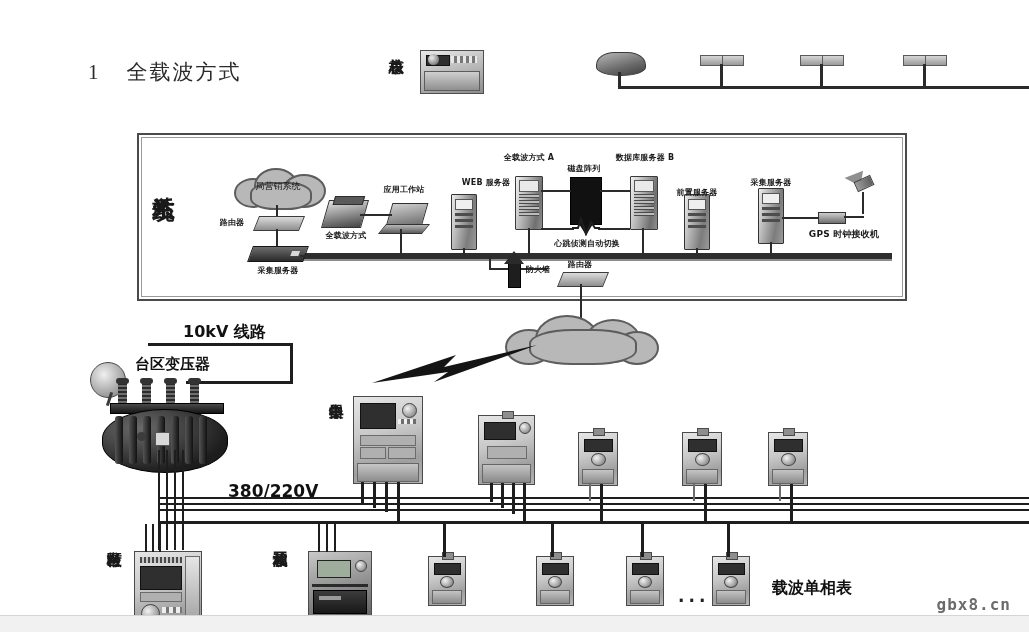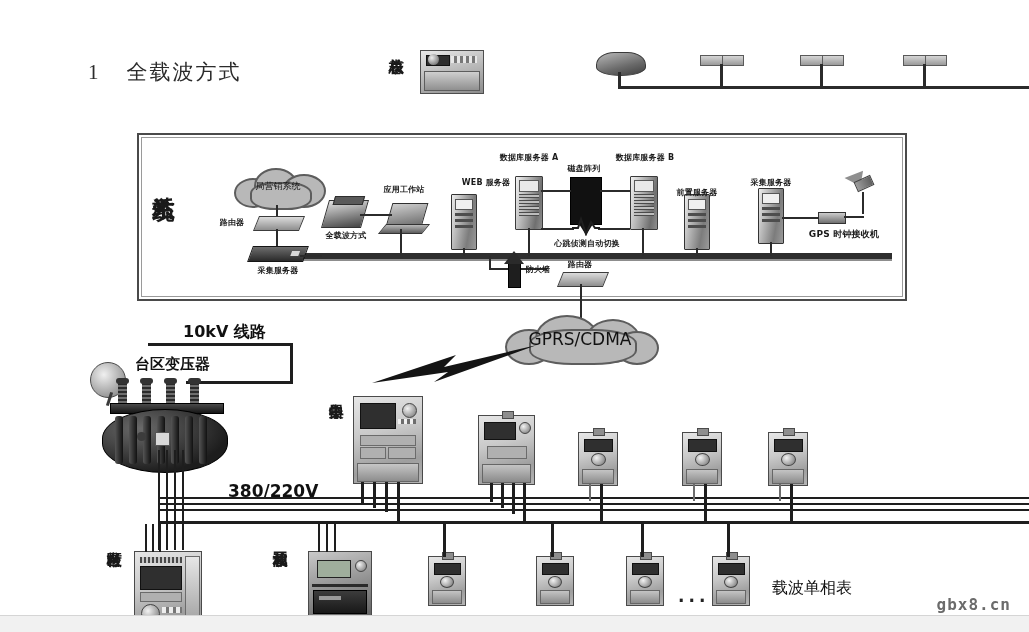--- a/index.html
+++ b/index.html
@@ -178,21 +178,21 @@
 <div class="abs lbl" style="left:455px;top:177px;width:62px;">WEB 服务器</div>
 <div class="abs wirev" style="left:463px;top:248px;height:8px;"></div>
 
 <div class="abs srv" style="left:515px;top:176px;">
   <i></i>
     <b></b>
     <b></b>
     <b></b>
     <b></b>
 </div>
-<div class="abs lbl" style="left:487px;top:152px;width:84px;">数据库服务器 A</div>
+<div class="abs lbl" style="left:487px;top:152px;width:84px;">全载波方式 A</div>
 <div class="abs wirev" style="left:528px;top:228px;height:28px;"></div>
 
 <div class="abs" id="disk-array" style="left:570px;top:177px;"></div>
 <div class="abs lbl" style="left:551px;top:163px;width:66px;">磁盘阵列</div>
 <div class="abs wireh" style="left:541px;top:190px;width:30px;"></div>
 <div class="abs wireh" style="left:600px;top:190px;width:30px;"></div>
 
 <div class="abs srv" style="left:630px;top:176px;">
   <i></i>
     <b></b>
@@ -247,21 +247,20 @@
 <div class="abs router" style="left:560px;top:272px;"></div>
 <div class="abs lbl" style="left:556px;top:259px;width:48px;">路由器</div>
 <div class="abs wirev" style="left:580px;top:284px;height:34px;"></div>
 
 <div class="cloudwrap" style="left:505px;top:315px;width:150px;height:48px;">
   <div class="cloud" style="left:0px;top:14px;width:44px;height:32px;"></div>
   <div class="cloud" style="left:30px;top:0px;width:60px;height:44px;"></div>
   <div class="cloud" style="left:80px;top:4px;width:52px;height:40px;"></div>
   <div class="cloud" style="left:110px;top:16px;width:40px;height:30px;"></div>
   <div class="cloud" style="left:24px;top:14px;width:104px;height:32px;border-radius:40%;"></div>
-  <div class="cloudtext" style="top:14px;font-size:17px;">GPRS/CDMA</div>
 </div>
 
 <svg class="abs" id="rf-bolt" viewBox="0 0 165 42">
   <polygon points="165,0 72,22 84,10 0,38 76,27 62,37" fill="#141414"></polygon>
 </svg>
 
 <div class="abs" style="left:183px;top:322px;font-size:16px;font-weight:bold;">10kV 线路</div>
 <div class="abs" style="left:148px;top:343px;width:145px;height:3px;background:#1e1e1e;"></div>
 <div class="abs" style="left:290px;top:343px;width:3px;height:41px;background:#1e1e1e;"></div>
 <div class="abs" style="left:186px;top:381px;width:107px;height:3px;background:#1e1e1e;"></div>
@@ -410,16 +409,16 @@
 <div class="abs dots" style="left:678px;top:586px;">...</div>
 
 <div class="meter" style="left:712px;top:556px;width:36px;height:48px;">
   <div class="cap"></div>
   <div class="disp" style="left:5px;top:6px;width:25px;height:10px;"></div>
   <div class="knob" style="left:11px;top:19px;width:12px;height:10px;"></div>
   <div class="abs" style="left:3px;top:33px;right:3px;height:12px;background:linear-gradient(180deg,#c4c4c4,#8c8c8c);border:1px solid #666;"></div>
 </div>
 <div class="abs" style="left:727px;top:524px;width:3px;height:33px;background:#1e1e1e;"></div>
 
-<div class="abs" style="left:772px;top:578px;font-size:16px;font-weight:normal;">载波单相表</div>
+<div class="abs" style="left:772px;top:578px;font-size:16px;font-weight:bold;">载波单相表</div>
 
 <div class="abs" id="watermark">gbx8.cn</div>
 <div class="abs" id="footer-band"></div>
 
 </body></html>

